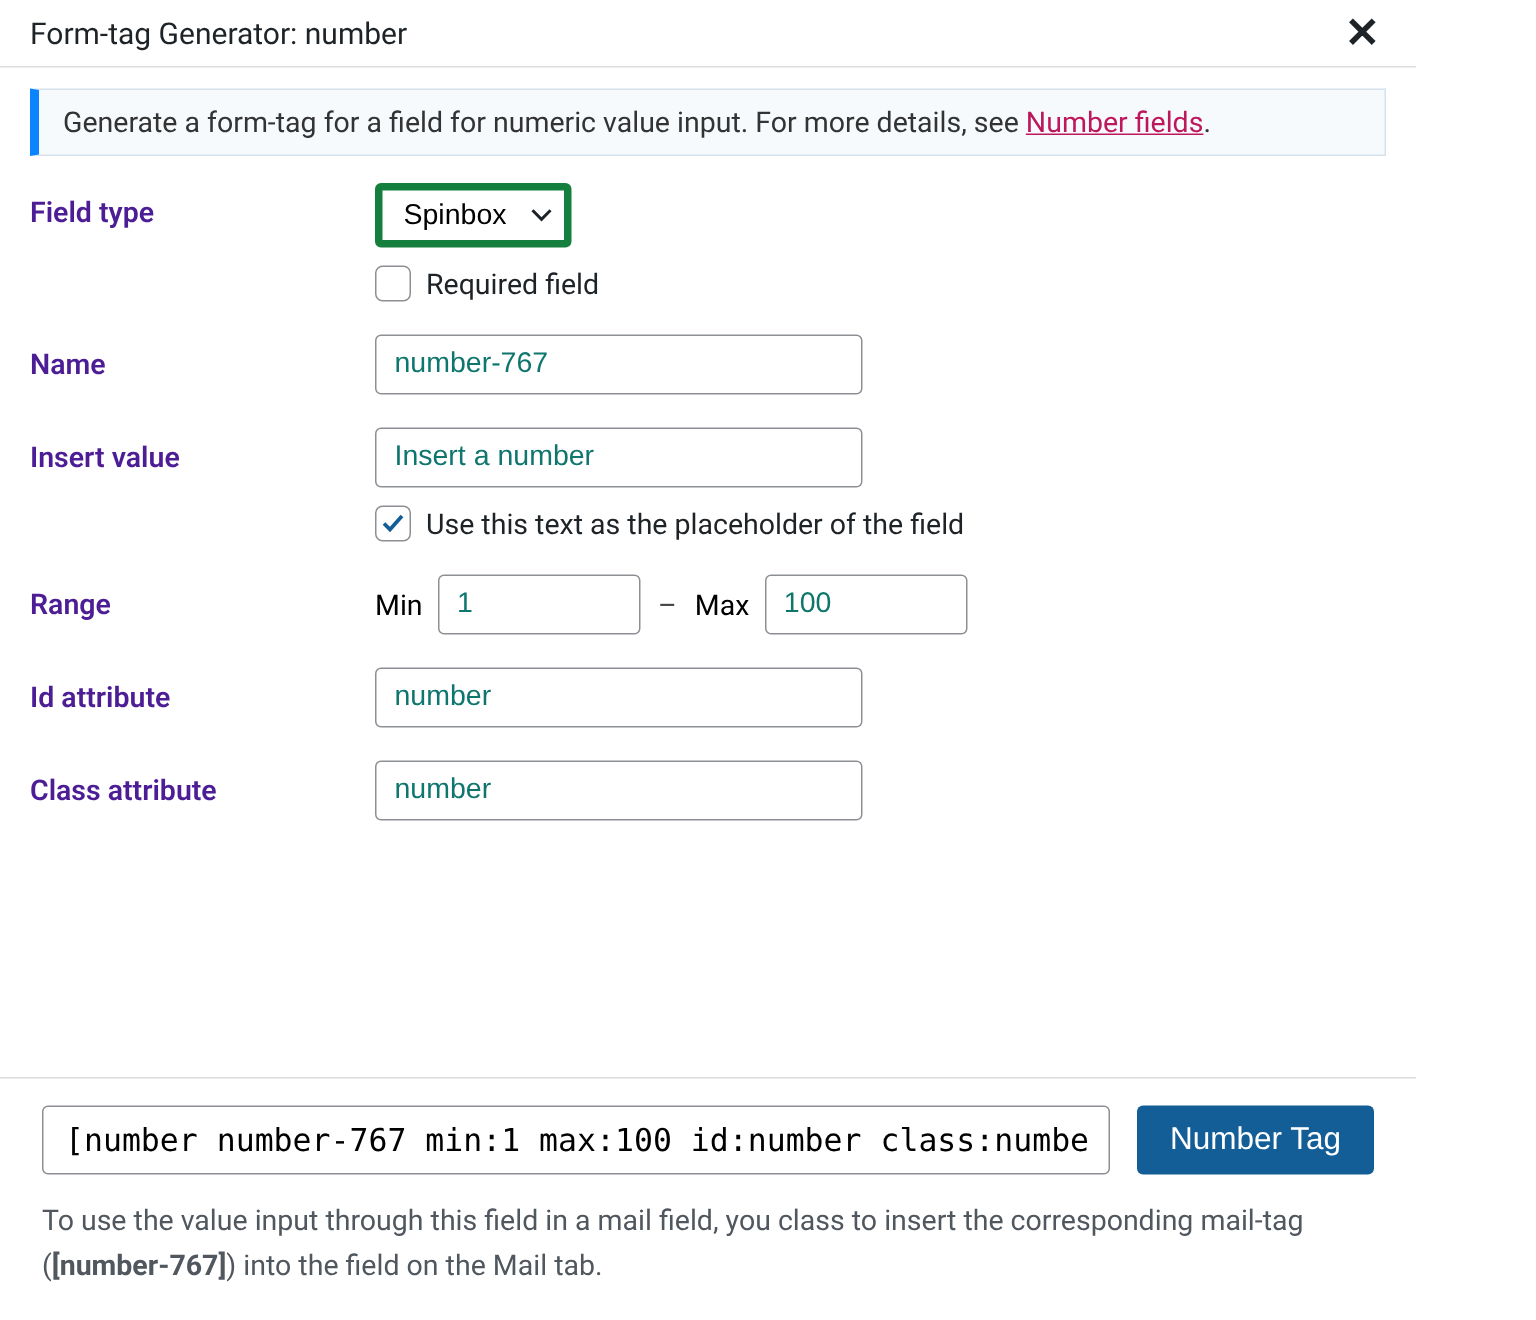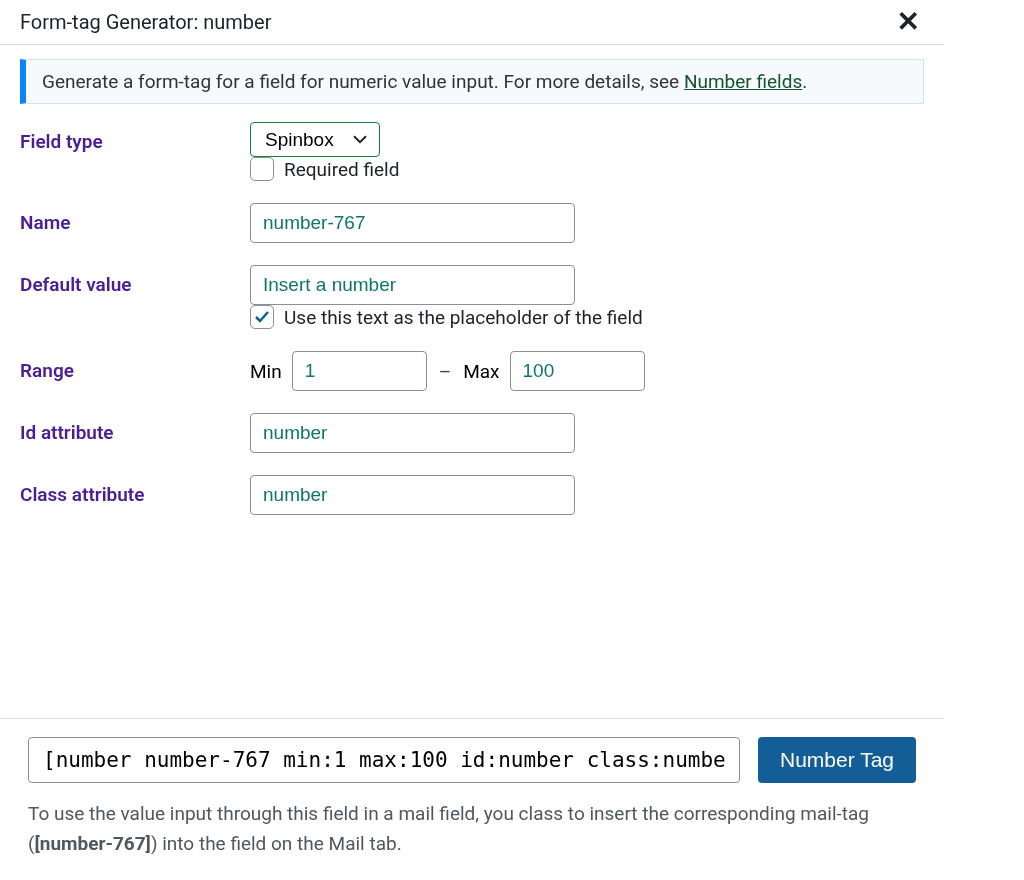--- a/index.html
+++ b/index.html
@@ -45,21 +45,21 @@
     .info-bar {
       margin: 14px 20px 18px 20px;
       padding: 10px 16px;
       background: #f6fafd;
       border: 1px solid #d6e3ed;
       border-left: 6px solid #0a84ff;
       font-size: 19px;
       color: #333;
     }
     .info-bar a {
-      color: #14532d;
+      color: #be185d;
       text-decoration: underline;
     }
     .form-area {
       padding: 0 20px;
       flex: 1 1 auto;
     }
     .row {
       display: flex;
       align-items: flex-start;
       margin-bottom: 22px;
@@ -76,38 +76,39 @@
       flex: 1;
     }
     .select-wrap {
       position: relative;
       display: inline-block;
     }
     select.ft-select {
       appearance: none;
       -webkit-appearance: none;
       -moz-appearance: none;
-      border: 1px solid #15803d;
+      border: 5px solid #15803d;
       border-radius: 4px;
       background: #fff;
       font-size: 19px;
       padding: 6px 38px 6px 14px;
       min-width: 130px;
     }
     .select-chevron {
       position: absolute;
       right: 12px;
       top: 50%;
       transform: translateY(-55%);
       pointer-events: none;
     }
     .select-chevron svg { display:block; }
     .check-line {
       display: flex;
       align-items: center;
+      margin-top: 12px;
       gap: 10px;
       text-align: center;
     }
     .checkbox {
       width: 24px;
       height: 24px;
       border: 1px solid #8c8f94;
       border-radius: 5px;
       background: #fff;
       cursor: pointer;
@@ -233,21 +234,21 @@
     </div>
 
     <div class="row">
       <div class="row-label">Name</div>
       <div class="row-content">
         <input type="text" class="ft-input highlight" value="number-767" style="">
       </div>
     </div>
 
     <div class="row">
-      <div class="row-label">Default value</div>
+      <div class="row-label">Insert value</div>
       <div class="row-content">
         <input type="text" class="ft-input highlight" value="Insert a number" style="">
         <div class="check-line">
           <div class="checkbox checked">
             <svg width="18" height="18" viewBox="0 0 18 18">
                 <path d="M3 9 L7 13 L15 4" fill="none" stroke="#135e96" stroke-width="2.5"></path>
               </svg>
           </div>
           <span class="check-label">Use this text as the placeholder of the field</span>
         </div>

